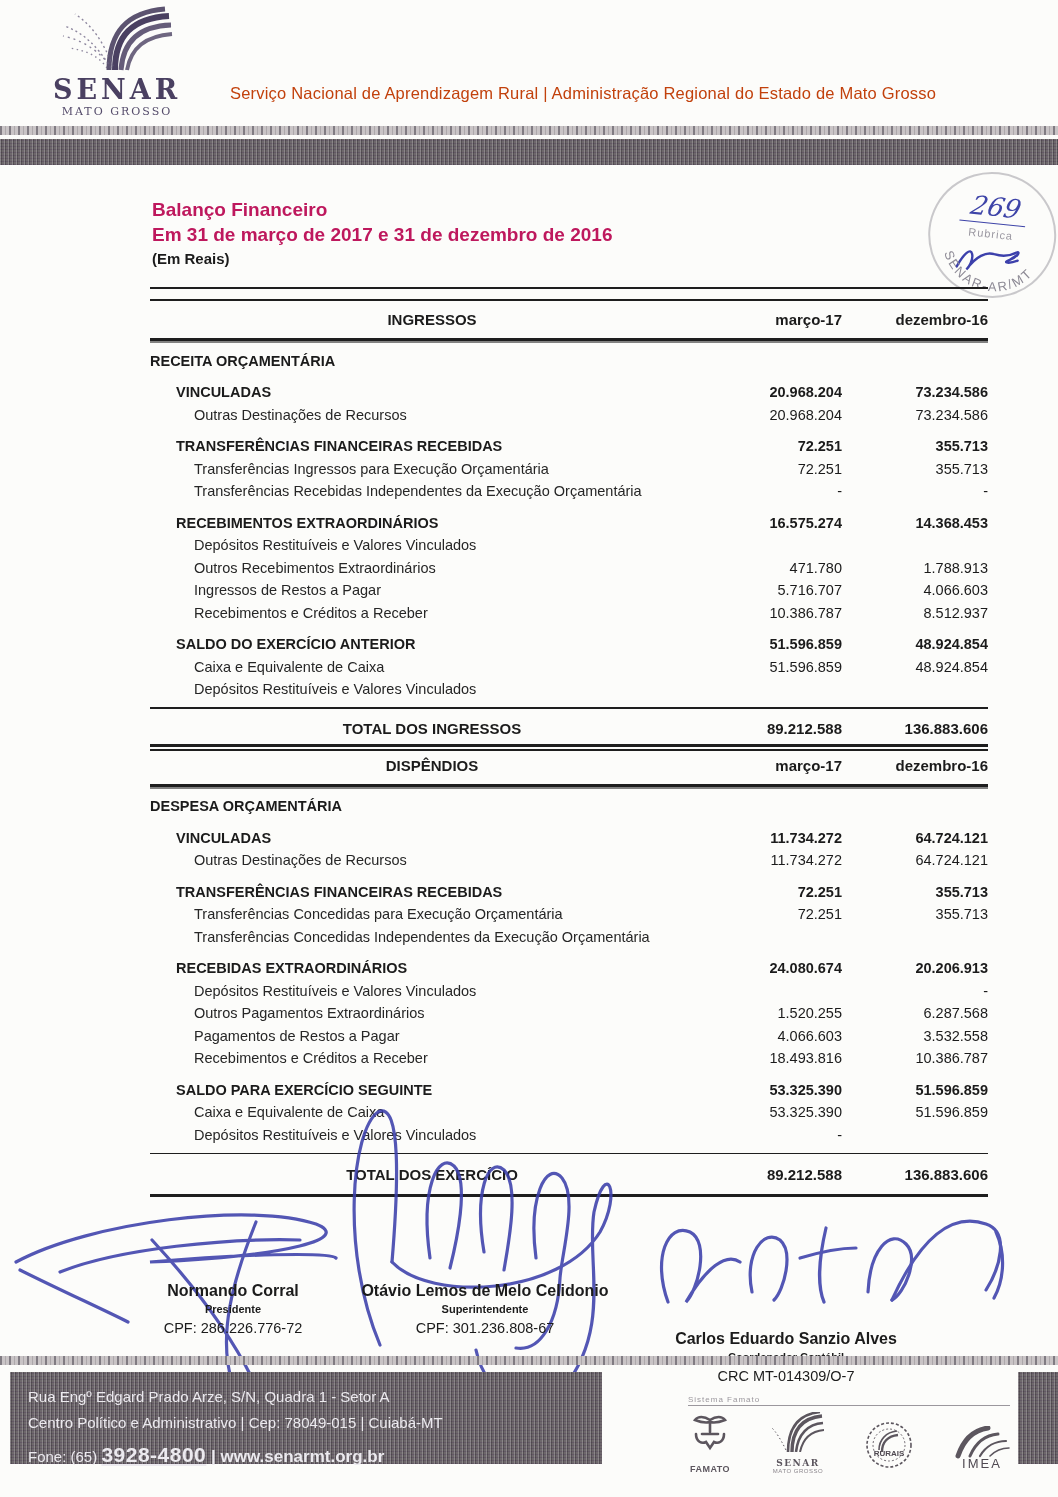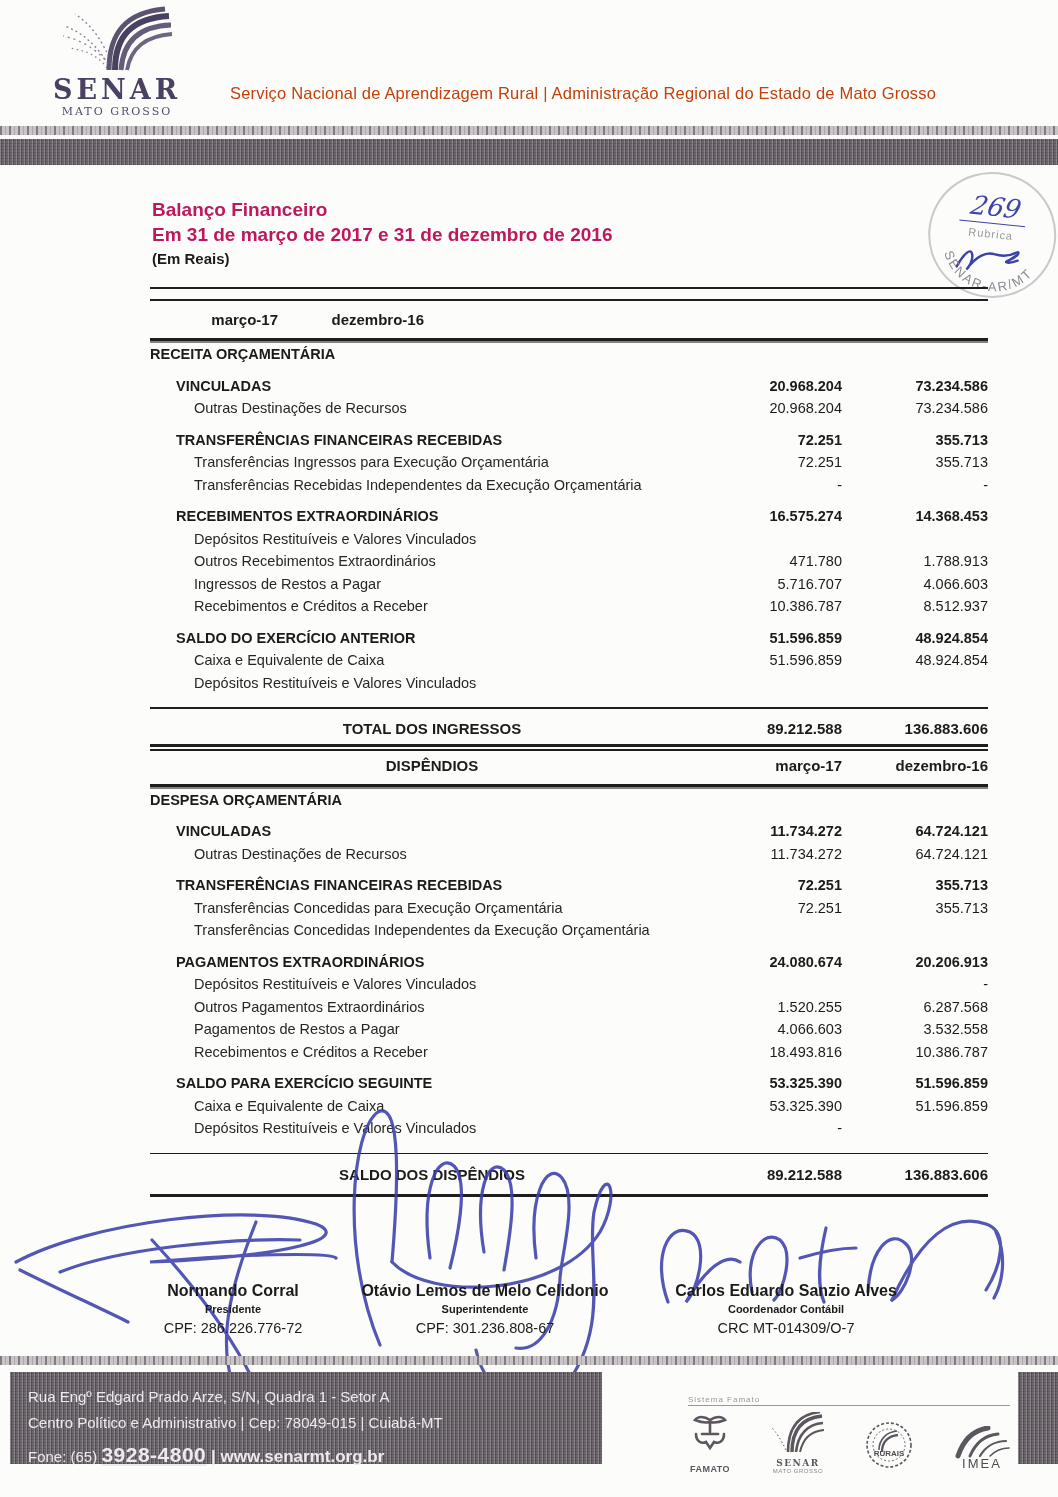--- a/index.html
+++ b/index.html
@@ -40,38 +40,38 @@
   
   .fin-table{position:absolute; left:150px; width:838px; font-size:14.5px;}
   .tbl-1{top:287px;}
   .tbl-2{top:744px;}
   .rule{border:0; background:#1e1e1e; width:100%;}
   .rule.h1{height:1.5px;}
   .rule.h2{height:2.5px;}
   .rule.h3{height:3px; box-shadow:0 2px 0 rgba(30,30,30,.55);}
   .gap10{height:10px;} .gap4{height:5px;}
   .thead{display:flex; align-items:center; height:37px; font-weight:bold; font-size:15px;}
-  .trow{display:flex; align-items:flex-start; height:22.5px;}
+  .trow{display:flex; align-items:flex-end; height:22.5px;}
   .trow.section{font-weight:bold;}
   .trow.group{font-weight:bold; margin-top:9px;}
   .trow.group .c-v1,.trow.group .c-v2{font-weight:bold;}
   .trow.item .c-label{padding-left:44px; color:#262626;}
   .trow.group .c-label{padding-left:26px;}
   .c-label{flex:1;}
   .c-v1{width:128px; text-align:right;}
   .c-v2{width:146px; text-align:right;}
   .thead .c-label{text-align:center;}
   .total-row{display:flex; align-items:center; height:40px; font-weight:bold; font-size:15px;}
   .total-row .c-label{text-align:center;}
 
   
   .sig-col{position:absolute; text-align:center; line-height:1.35;}
   .sig-1{left:108px; top:1280px; width:250px;}
   .sig-2{left:340px; top:1280px; width:290px;}
-  .sig-3{left:636px; top:1280px; width:300px;}
+  .sig-3{left:636px; top:1328px; width:300px;}
   .sig-name{font-weight:bold; font-size:16px;}
   .sig-role{font-weight:bold; font-size:11px;}
   .sig-doc{font-size:14.5px; margin-top:3px;}
   .sig-ink{position:absolute; left:0; top:1075px; width:1058px; height:330px; pointer-events:none;}
 
   
   .foot-thin{top:1356px;}
   .foot-band{left:10px; top:1372px; width:592px; height:92px;}
   .foot-band-right{left:1018px; top:1372px; width:40px; height:92px;}
   .foot-text{position:absolute; left:28px; top:1384px; width:560px; color:#eceaef; line-height:1.75; font-size:15px;}
@@ -134,20 +134,21 @@
         <textPath href="#arcpath" startOffset="8">SENAR-AR/MT</textPath>
       </text>
     </svg>
   </div>
 
   <div class="fin-table tbl-1">
     <div class="rule h1"></div>
     <div class="gap10"></div>
     <div class="rule h2"></div>
     <div class="thead">
+      <span class="c-label">INGRESSOS</span>
       <span class="c-v1">março-17</span>
       <span class="c-v2">dezembro-16</span>
     </div>
     <div class="rule h3"></div>
     <div class="gap4"></div>
     <div>
         <div class="trow section">
           <span class="c-label">RECEITA ORÇAMENTÁRIA</span>
           <span class="c-v1"></span>
           <span class="c-v2"></span>
@@ -262,21 +263,21 @@
           <span class="c-label">Transferências Concedidas para Execução Orçamentária</span>
           <span class="c-v1">72.251</span>
           <span class="c-v2">355.713</span>
         </div>
         <div class="trow item">
           <span class="c-label">Transferências Concedidas Independentes da Execução Orçamentária</span>
           <span class="c-v1"></span>
           <span class="c-v2"></span>
         </div>
         <div class="trow group">
-          <span class="c-label">PAGAMENTOS EXTRAORDINÁRIOS</span>
+          <span class="c-label">RECEBIDAS EXTRAORDINÁRIOS</span>
           <span class="c-v1">24.080.674</span>
           <span class="c-v2">20.206.913</span>
         </div>
         <div class="trow item">
           <span class="c-label">Depósitos Restituíveis e Valores Vinculados</span>
           <span class="c-v1"></span>
           <span class="c-v2">-</span>
         </div>
         <div class="trow item">
           <span class="c-label">Outros Pagamentos Extraordinários</span>
@@ -305,21 +306,21 @@
         </div>
         <div class="trow item">
           <span class="c-label">Depósitos Restituíveis e Valores Vinculados</span>
           <span class="c-v1">-</span>
           <span class="c-v2"></span>
         </div>
       </div>
     <div class="gap10"></div>
     <div class="rule h1"></div>
     <div class="total-row">
-      <span class="c-label">SALDO DOS DISPÊNDIOS</span>
+      <span class="c-label">TOTAL DOS EXERCÍCIO</span>
       <span class="c-v1">89.212.588</span>
       <span class="c-v2">136.883.606</span>
     </div>
     <div class="rule h2"></div>
   </div>
 
   <svg class="sig-ink" viewBox="0 1075 1058 330">
     <g fill="none" stroke="#3c40ab" stroke-width="3.2" stroke-linecap="round" opacity=".88">
 
       <path d="M16 1262 C90 1222 250 1202 316 1224 C352 1238 292 1256 150 1262 C240 1254 330 1252 336 1258"></path>

